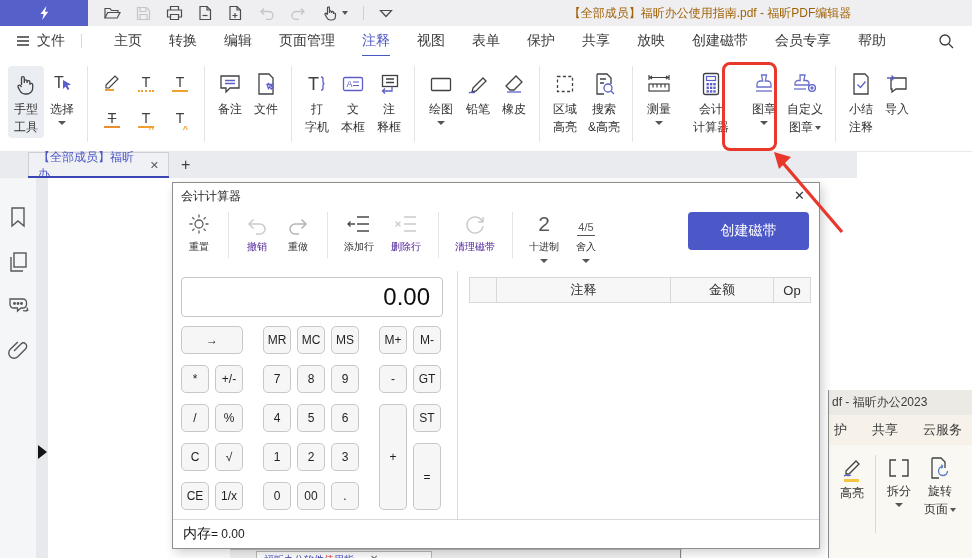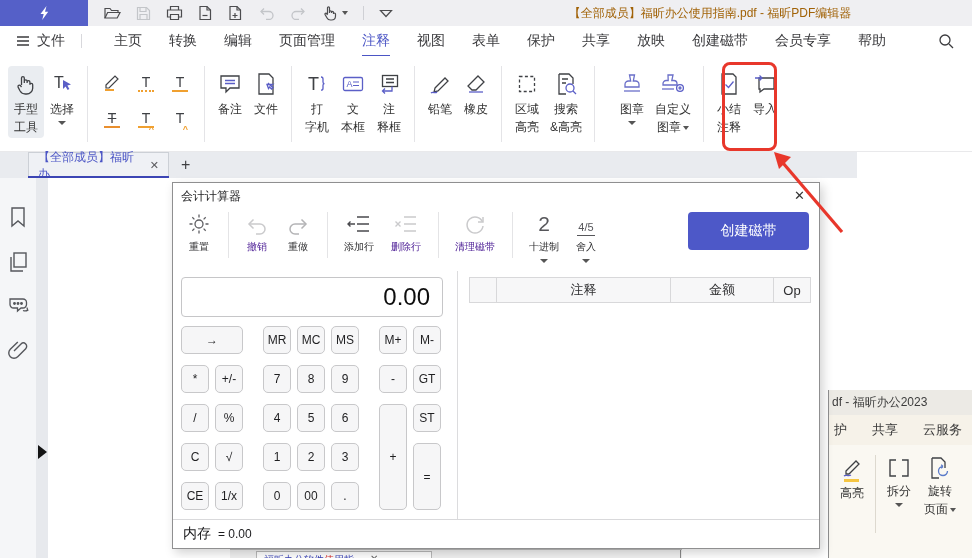--- a/index.html
+++ b/index.html
@@ -153,21 +153,21 @@
   .tape-input::placeholder { color:#bcbcbe; }
   .tape-header { display:flex; height:26px; border:1px solid #d8d8da; background:#f7f7f8;
     font-size:13px; color:#2f2f31; align-items:stretch; }
   .th { display:flex; align-items:center; justify-content:center; border-right:1px solid #d8d8da; }
   .th-blank { width:27px; }
   .th-comment { flex:1; }
   .th-amount { width:103px; }
   .th-op { width:36px; border-right:none; }
   .tape-body { flex:1; background:#fff; }
   .dlg-status { border-top:1px solid #d9d9db; height:29px; display:flex; align-items:center;
-    padding-left:10px; gap:7px; }
+    padding-left:10px; }
   .mem-label { font-size:14px; color:#1c1c1e; }
   .mem-value { font-size:12px; color:#1c1c1e; }
 </style>
 </head>
 <body>
 
 <div class="titlebar">
   <div class="logo">
     <svg width="16" height="16" viewBox="0 0 16 16">
       <path d="M10.5 1 4.5 9h3.2L6.2 15l6-8.2H9z" fill="#fff"></path>
@@ -375,20 +375,29 @@
         <path d="M10 8h8M10 11.5h8" stroke="#3f4145"></path>
         <path d="M16 15.5v4.5H6.5m2.5-2.5L6.5 20l2.5 2.5" stroke="#5b5fc7"></path>
       </svg>
       </span>
     <span class="lbl2">注</span>
     <span class="lbl2">释框</span>
   </div>
 
   <div class="rdiv"></div>
 
+  <div class="ri">
+    <span class="ico">
+      <svg width="28" height="26" viewBox="0 0 28 26" fill="none" stroke="#3f4145" stroke-width="1.3">
+        <rect x="4.5" y="7.5" width="19" height="12" rx="1"></rect>
+      </svg>
+      </span>
+    <span class="lbl2">绘图</span>
+    <span class="caret-down"></span>
+  </div>
 
   <div class="ri">
     <span class="ico">
       <svg width="26" height="26" viewBox="0 0 26 26" fill="none" stroke-width="1.3">
         <path d="M8 17 18 7l3 3-10 10-4 1z" stroke="#3f4145"></path>
         <path d="M4 22c2-2 4 1 6-1" stroke="#5b5fc7"></path>
       </svg>
       </span>
     <span class="lbl2">铅笔</span>
   </div>
@@ -424,21 +433,53 @@
         <circle cx="17" cy="17" r="4" stroke="#5b5fc7"></circle>
           <path d="M20 20l3 3" stroke="#5b5fc7"></path>
       </svg>
       </span>
     <span class="lbl2">搜索</span>
     <span class="lbl2">&amp;高亮</span>
   </div>
 
   <div class="rdiv"></div>
 
-
+  <div class="ri">
+    <span class="ico">
+      <svg width="28" height="26" viewBox="0 0 28 26" fill="none" stroke="#3f4145" stroke-width="1.2">
+        <path d="M4 4v5M24 4v5M5 6.5h18m-16-1.5 -2 1.5 2 1.5m14-3 2 1.5-2 1.5"></path>
+        <rect x="4" y="13" width="20" height="7"></rect>
+        <path d="M8 13v3.5M12 13v3.5M16 13v3.5M20 13v3.5"></path>
+      </svg>
+      </span>
+    <span class="lbl2">测量</span>
+    <span class="caret-down"></span>
+  </div>
+
+  <div class="ri" style="margin-left:10px;">
+    <span class="ico">
+      <svg width="26" height="28" viewBox="0 0 26 28" fill="none">
+        <rect x="5.5" y="3.5" width="15" height="21" rx="2" stroke="#3f4145" stroke-width="1.3"></rect>
+        <rect x="8.5" y="6.5" width="9" height="4" stroke="#5b5fc7" stroke-width="1.2"></rect>
+        <g fill="#5b5fc7">
+          <rect x="8.5" y="13" width="2.4" height="2.4"></rect>
+            <rect x="11.9" y="13" width="2.4" height="2.4"></rect>
+            <rect x="15.3" y="13" width="2.4" height="2.4"></rect>
+          <rect x="8.5" y="16.6" width="2.4" height="2.4"></rect>
+            <rect x="11.9" y="16.6" width="2.4" height="2.4"></rect>
+            <rect x="15.3" y="16.6" width="2.4" height="2.4"></rect>
+          <rect x="8.5" y="20.2" width="2.4" height="2.4"></rect>
+            <rect x="11.9" y="20.2" width="2.4" height="2.4"></rect>
+            <rect x="15.3" y="20.2" width="2.4" height="2.4"></rect>
+        </g>
+      </svg>
+      </span>
+    <span class="lbl2">会计</span>
+    <span class="lbl2">计算器</span>
+  </div>
 
   <div class="ri" style="margin-left:12px;">
     <span class="ico">
       <svg width="26" height="26" viewBox="0 0 26 26" fill="none" stroke="#6a6fc9" stroke-width="1.3">
         <path d="M10.5 4h5l-1.2 6h2.2a3.5 3.5 0 0 1 3.5 3.5V16H6v-2.5A3.5 3.5 0 0 1 9.5 10h2.2z"></path>
         <path d="M5 20h16"></path>
       </svg>
       </span>
     <span class="lbl2">图章</span>
     <span class="caret-down"></span>

